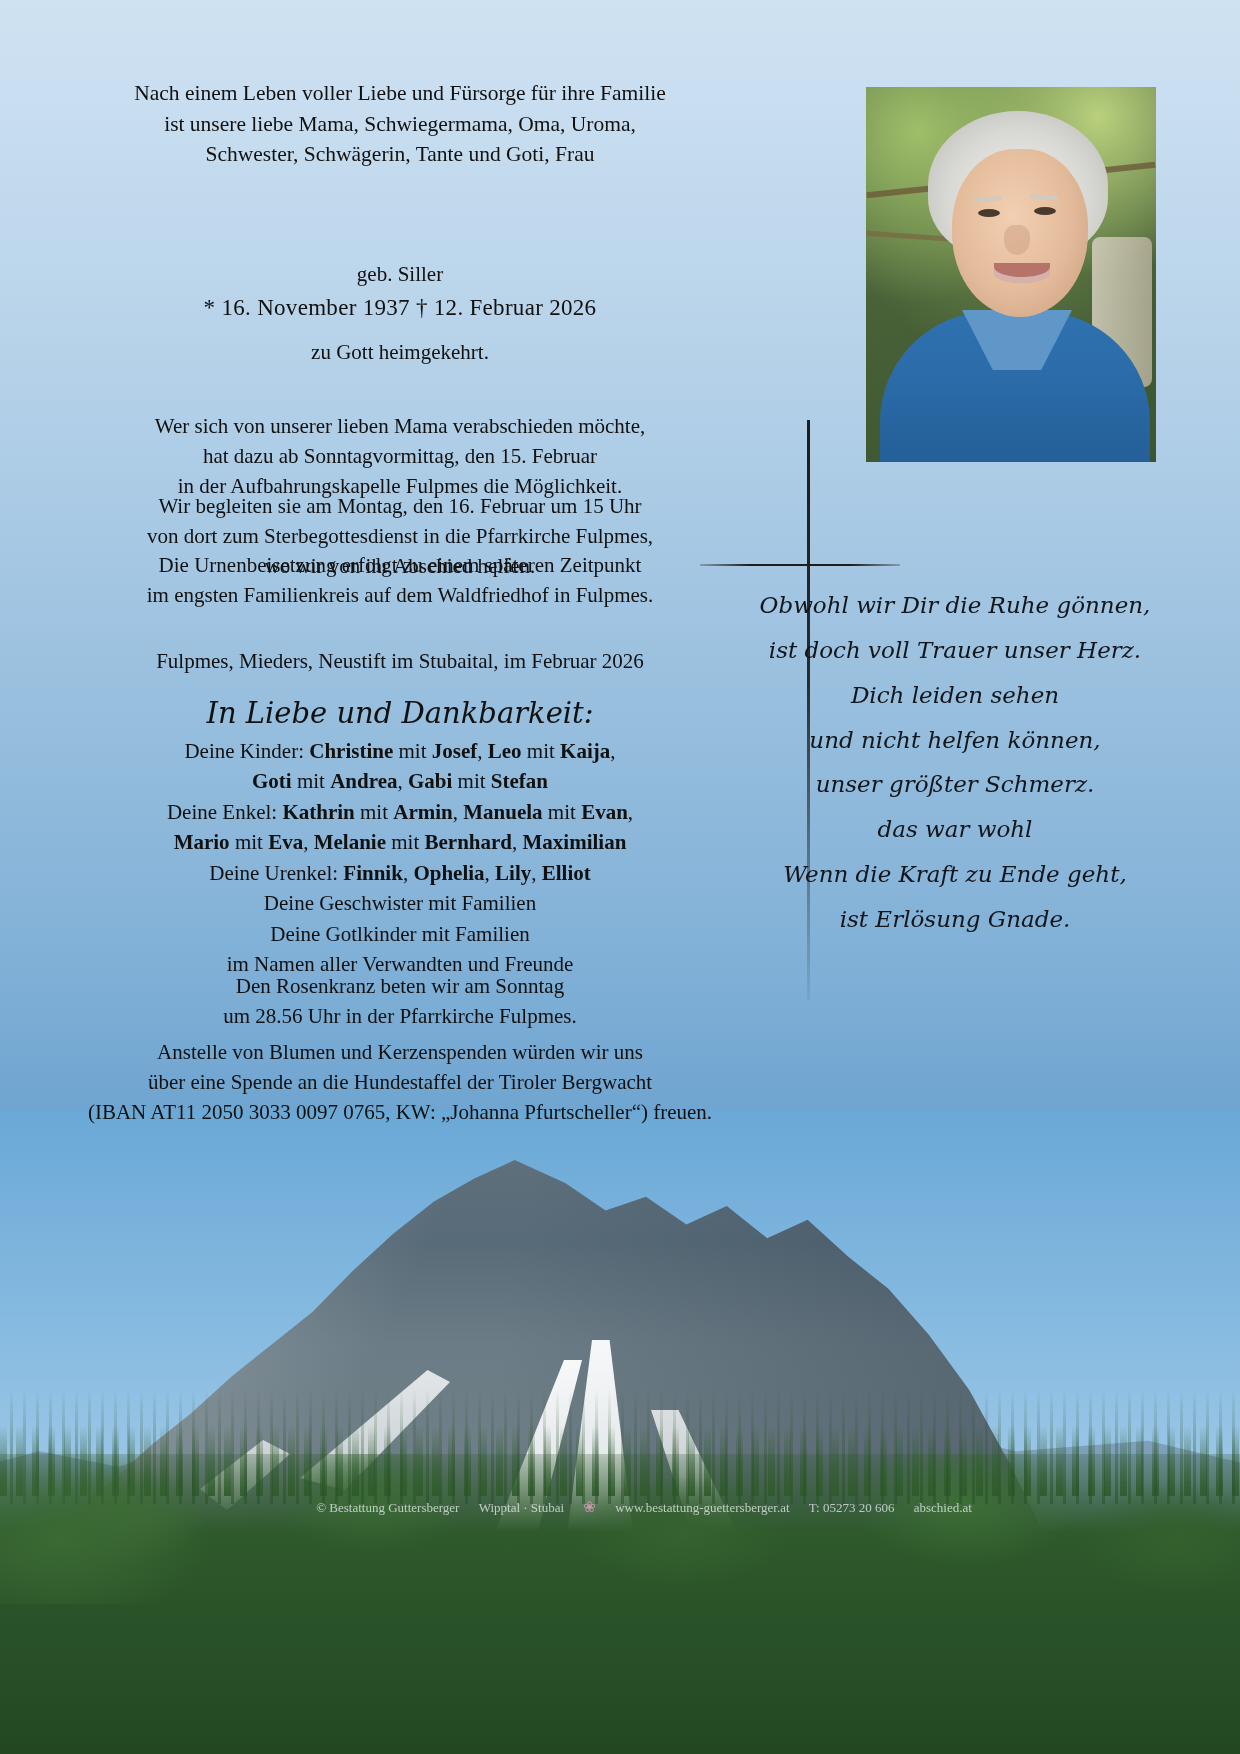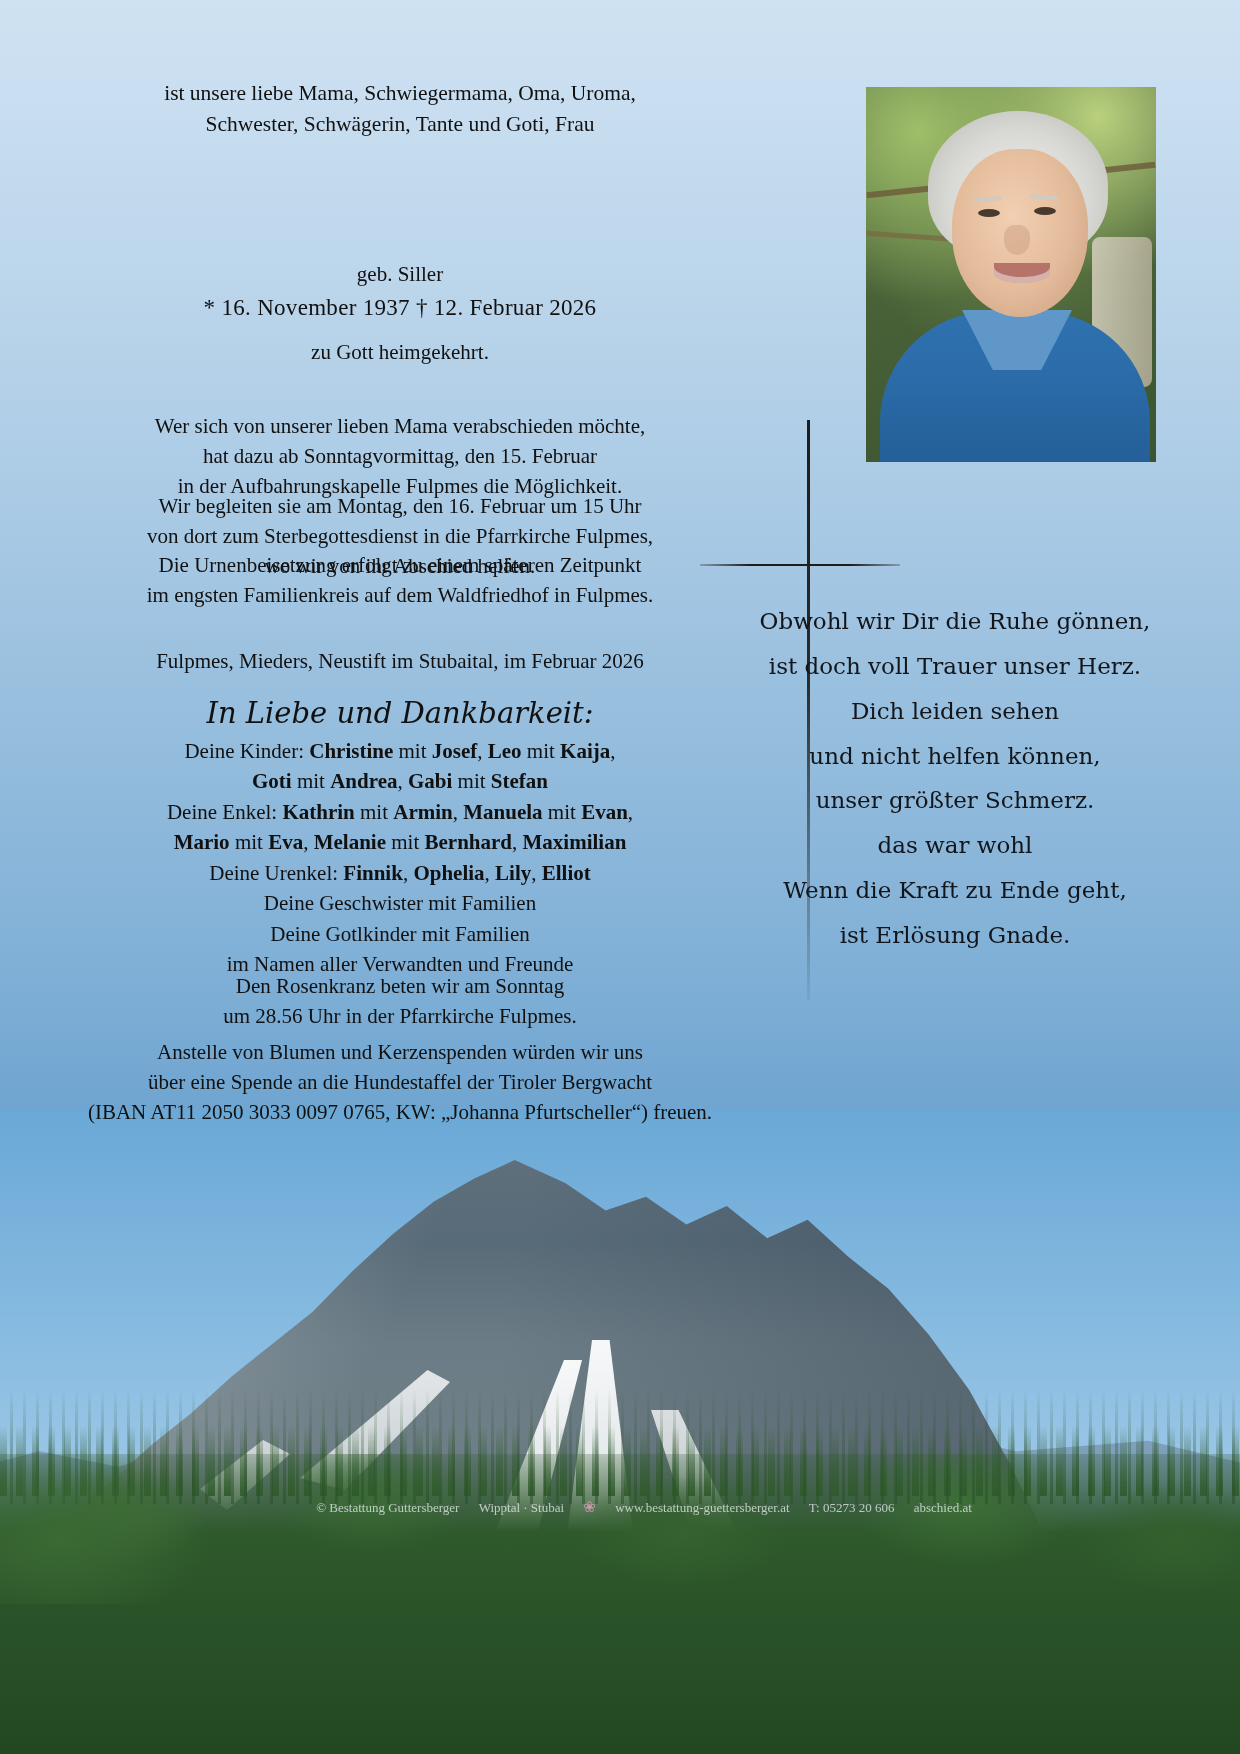--- a/index.html
+++ b/index.html
@@ -279,23 +279,24 @@
     font-style: italic;
     font-size: 29px;
   }
   #family { left: 60px; top: 736px; width: 680px; font-size: 21px; line-height: 1.45; }
   #family b { font-weight: bold; }
   #rosary { left: 60px; top: 972px; width: 680px; font-size: 21px; }
   #donation { left: 60px; top: 1038px; width: 680px; font-size: 21px; }
 
   #poem {
     position: absolute;
-    left: 740px; top: 599px; width: 430px;
+    left: 740px; top: 583px; width: 430px;
     text-align: center;
     font-family: "DejaVu Serif", serif;
+    font-style: italic;
     font-size: 23px;
     line-height: 1.95;
     color: #12161b;
   }
   #poem div { white-space: nowrap; }
 
   
   #footer {
     position: absolute;
     left: 0;
@@ -348,20 +349,21 @@
     <div class="nose"></div>
     <div class="mouth"></div>
   </div>
 
   <div id="cross">
     <div class="v"></div>
     <div class="h"></div>
   </div>
 
   <div class="txt intro">
+    <div>Nach einem Leben voller Liebe und Fürsorge für ihre Familie</div>
     <div>ist unsere liebe Mama, Schwiegermama, Oma, Uroma,</div>
     <div>Schwester, Schwägerin, Tante und Goti, Frau</div>
   </div>
 
   <div class="txt" id="maiden">geb. Siller</div>
   <div class="txt" id="dates">* 16. November 1937    † 12. Februar 2026</div>
   <div class="txt" id="heimgekehrt">zu Gott heimgekehrt.</div>
 
   <div class="txt" id="para1">
     <div>Wer sich von unserer lieben Mama verabschieden möchte,</div>

